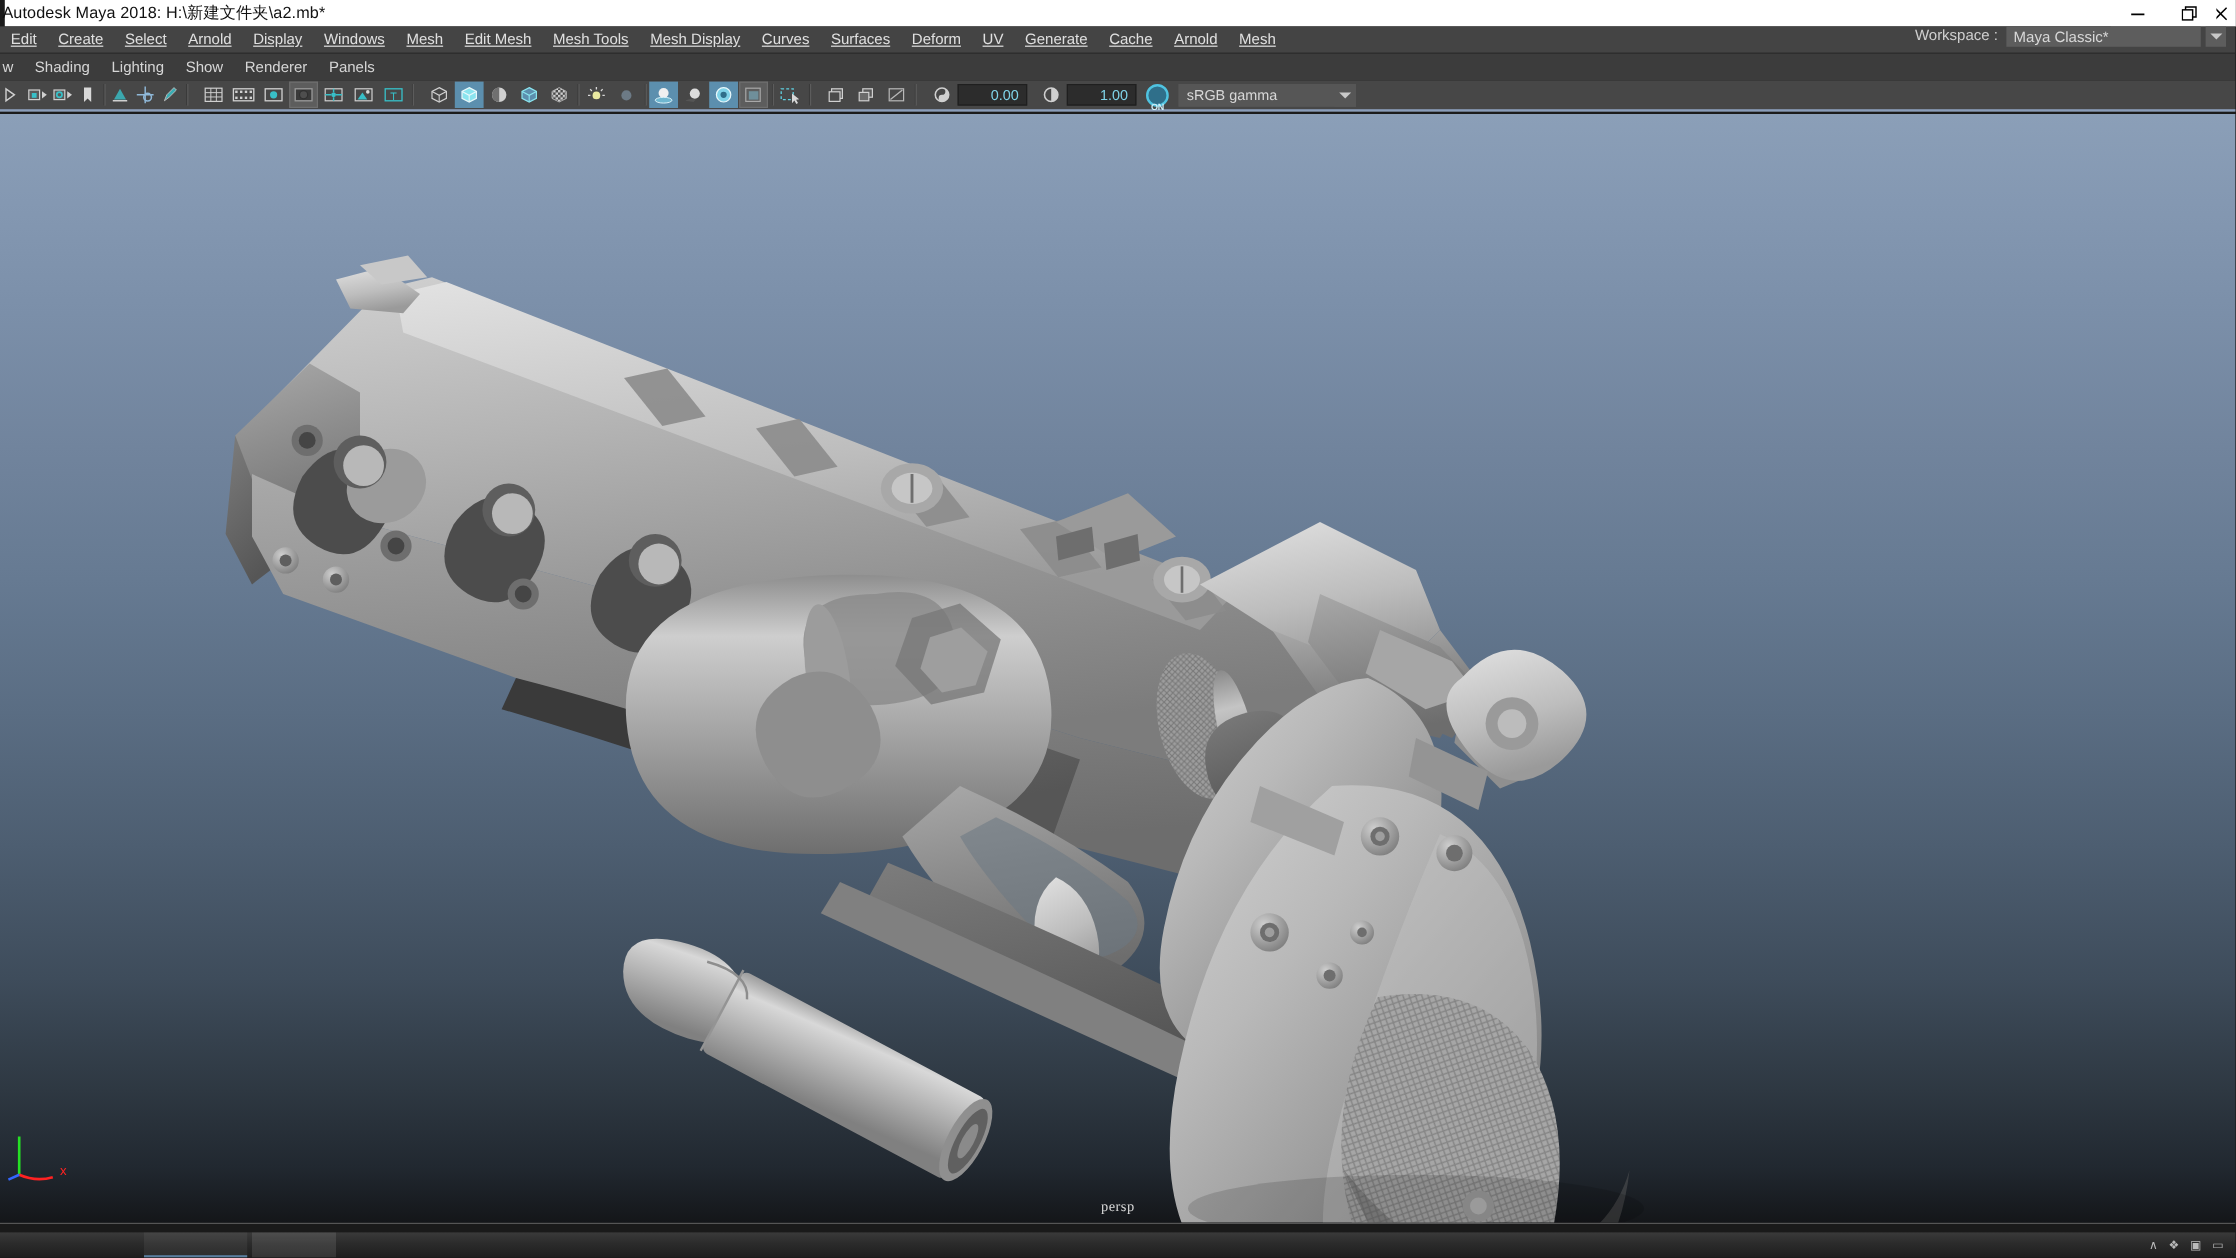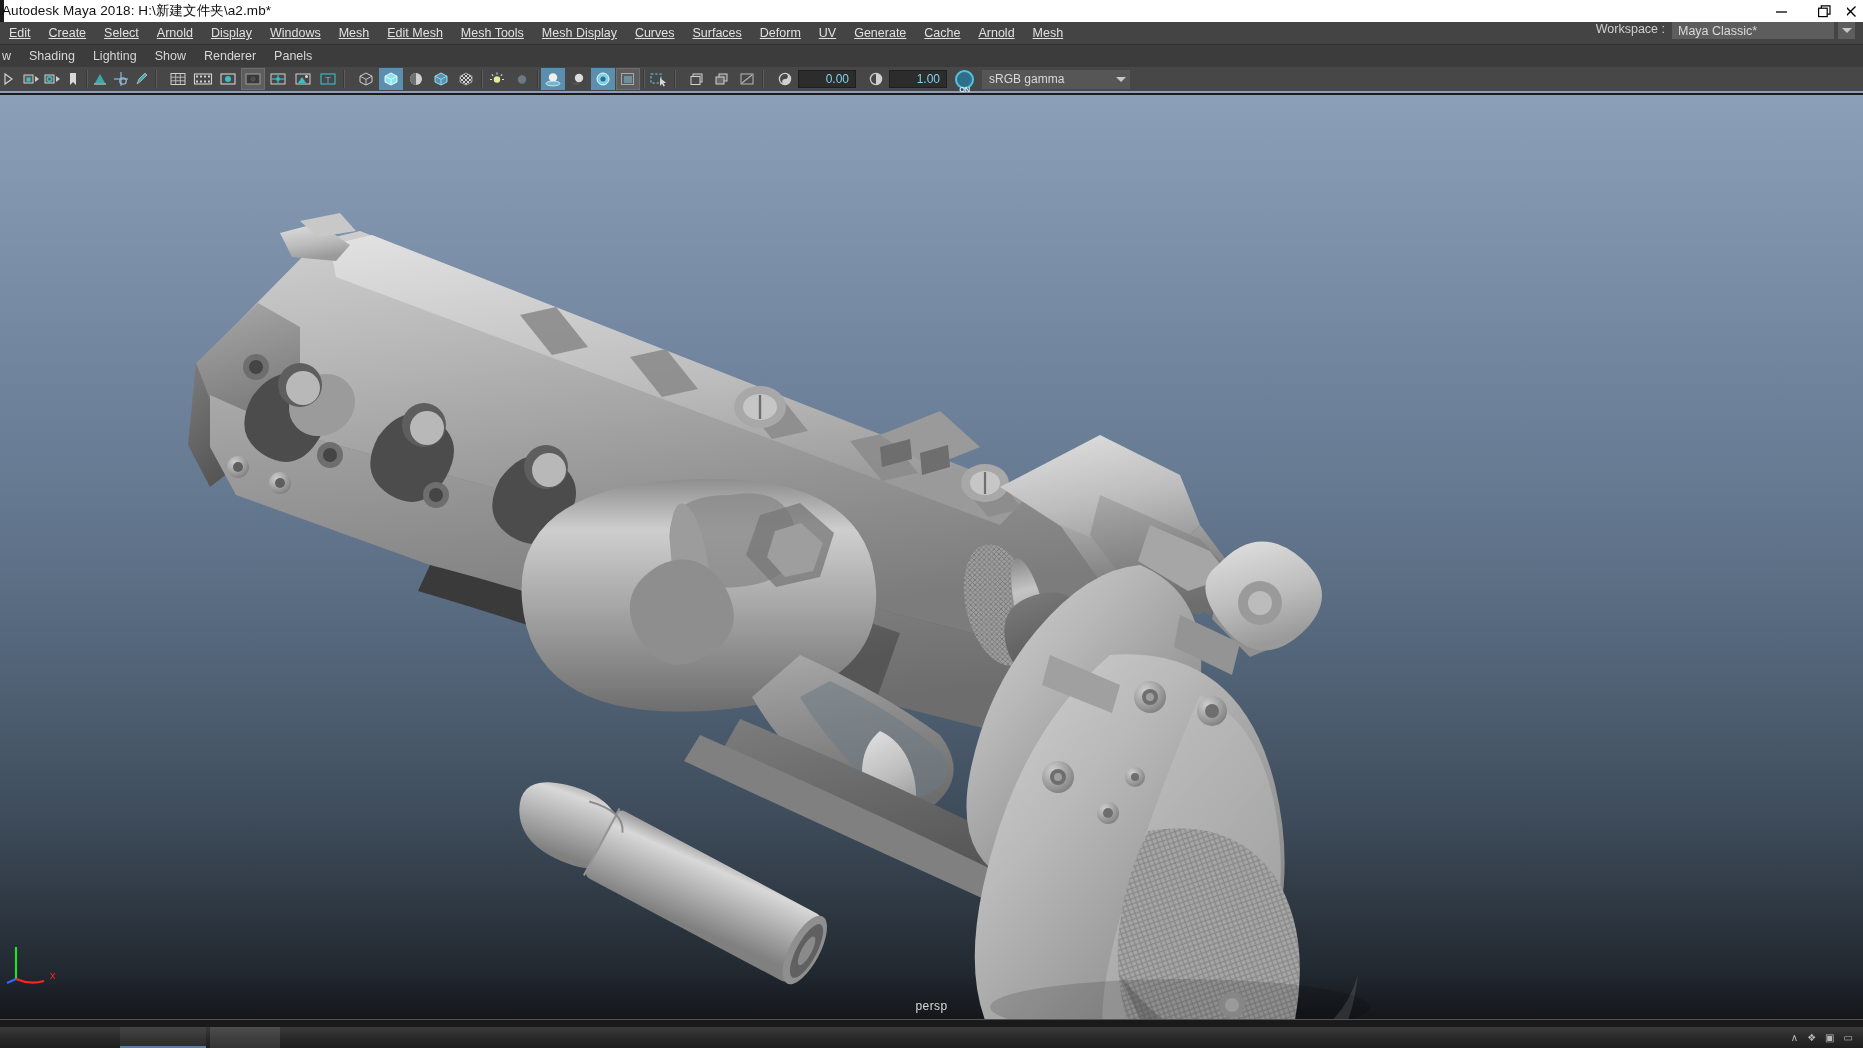--- a/index.html
+++ b/index.html
@@ -119,21 +119,21 @@
     background: linear-gradient(to bottom,
       #8b9fb8 0%, #8498b2 8%, #7b8fa9 18%, #71849d 30%,
       #667a92 42%, #5a6d83 54%, #4d5e71 66%, #3e4c5b 78%,
       #2e3842 88%, #212830 95%, #141619 100%);
     overflow: hidden;
   }
 
   
   .vp-label {
     position: absolute; left: 0; bottom: 6px; width: 100%;
-    text-align: center; font-family: Liberation Sans, sans-serif;
+    text-align: center; font-family: Liberation Serif, serif;
     font-size: 12px; color: #d8d8d8; letter-spacing: .4px;
   }
 
   
   .axis-gizmo { position: absolute; left: 6px; bottom: 20px; width: 60px; height: 60px; }
 
   
   .statusline {
     position: absolute; left: 0; top: 1019px; width: 1863px; height: 8px;
     background: #1a1a1a; border-top: 1px solid #555;

